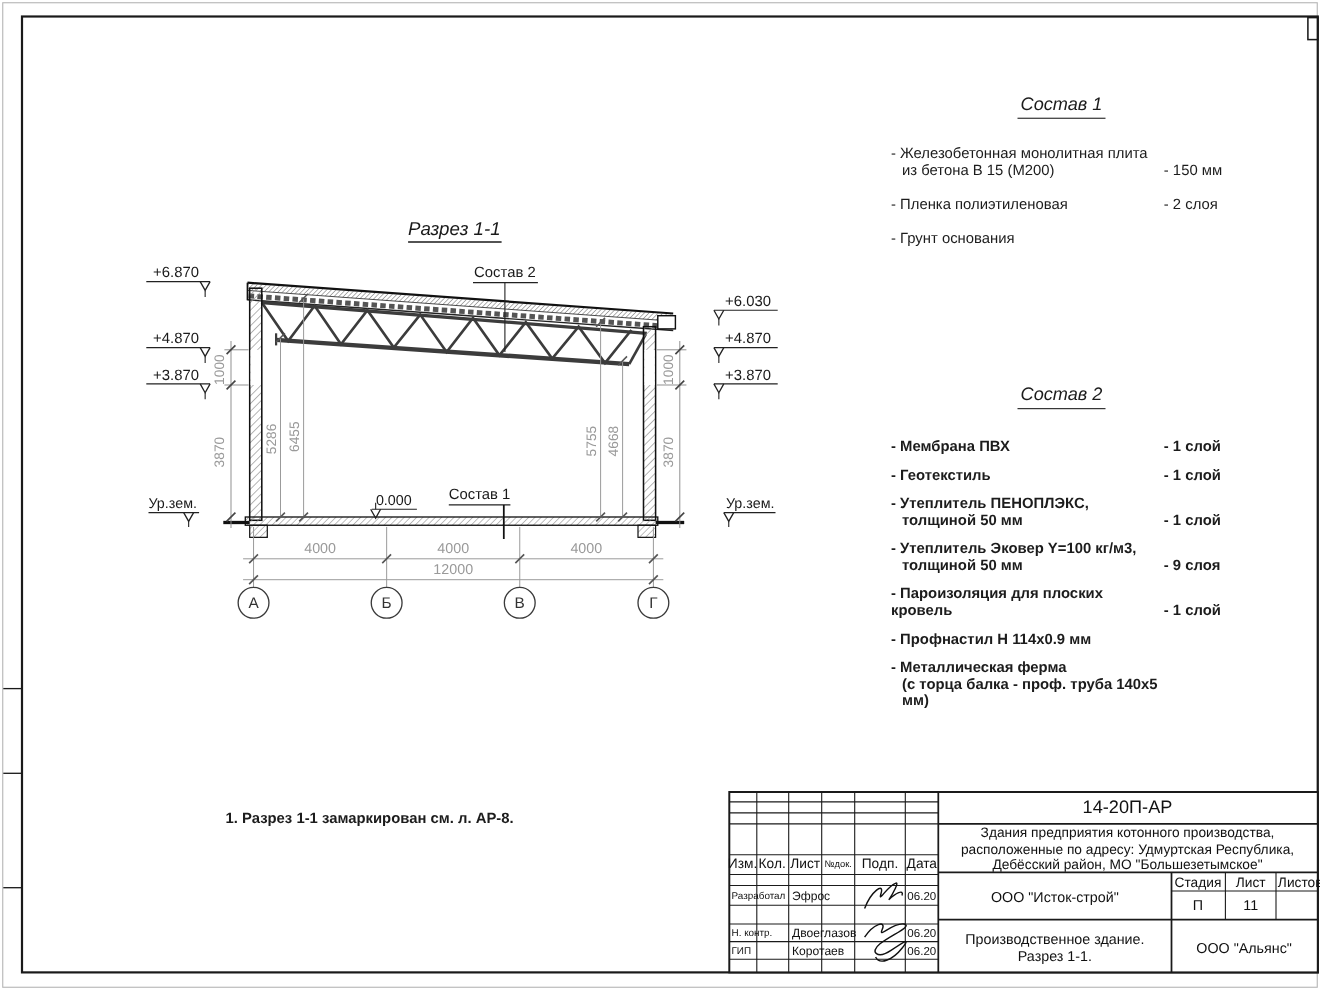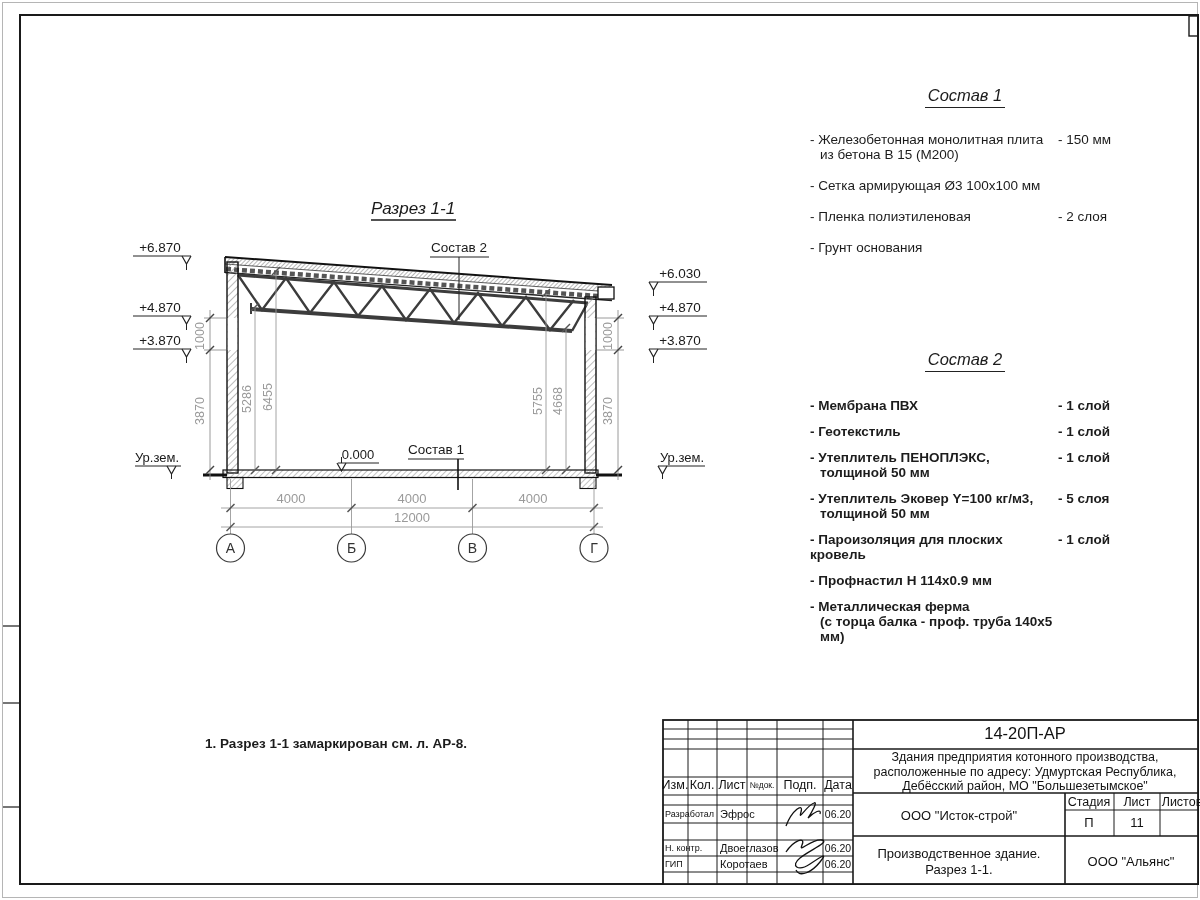--- a/index.html
+++ b/index.html
@@ -4,21 +4,21 @@
 <style>
   html,body{margin:0;padding:0;background:#e8e8e8;}
   .page{position:relative;width:1200px;height:900px;background:#ffffff;overflow:hidden;
         font-family:"Liberation Sans",sans-serif;color:#1c1c1c;}
   .outer-border{position:absolute;left:2px;top:2px;width:1194px;height:894px;
         border:1px solid #b5b5b5;}
   svg text{font-family:"Liberation Sans",sans-serif;}
   .list{position:absolute;width:310px;}
   .list-title{text-align:center;font-size:16.5px;font-style:italic;margin-bottom:24px;}
   .list-title span{display:inline-block;border-bottom:1.4px solid #222;padding:0 3px 2px;}
-  .item{display:flex;margin-bottom:16px;font-size:13.5px;line-height:15px;}
+  .item{display:flex;align-items:flex-end;margin-bottom:16px;font-size:13.5px;line-height:15px;}
   .s2 .item{margin-bottom:11px;font-weight:bold;}
   .s2 .list-title{margin-bottom:26px;}
   .item-text{width:248px;}
   .item-text .cont{padding-left:10px;}
   .item-value{width:62px;white-space:nowrap;}
   .note{position:absolute;left:205px;top:736px;font-size:13.5px;font-weight:bold;}
 </style>
 </head>
 <body>
 
@@ -314,26 +314,20 @@
     </div>
     <div class="item">
       <div class="item-text">
         <div>- Железобетонная  монолитная плита</div>
         <div class="cont">из бетона В 15 (М200)</div>
       </div>
       <div class="item-value">- 150 мм</div>
     </div>
     <div class="item">
       <div class="item-text">
-        <div>- Сетка армирующая Ø3 100х100 мм</div>
-      </div>
-      <div class="item-value"></div>
-    </div>
-    <div class="item">
-      <div class="item-text">
         <div>- Пленка полиэтиленовая</div>
       </div>
       <div class="item-value">-  2 слоя</div>
     </div>
     <div class="item">
       <div class="item-text">
         <div>- Грунт основания</div>
       </div>
       <div class="item-value"></div>
     </div>
@@ -360,21 +354,21 @@
         <div>- Утеплитель ПЕНОПЛЭКС,</div>
         <div class="cont">толщиной 50 мм</div>
       </div>
       <div class="item-value">- 1 слой</div>
     </div>
     <div class="item">
       <div class="item-text">
         <div>- Утеплитель Эковер Y=100 кг/м3,</div>
         <div class="cont">толщиной 50 мм</div>
       </div>
-      <div class="item-value">- 5 слоя</div>
+      <div class="item-value">- 9 слоя</div>
     </div>
     <div class="item">
       <div class="item-text">
         <div>- Пароизоляция для плоских кровель</div>
       </div>
       <div class="item-value">- 1 слой</div>
     </div>
     <div class="item">
       <div class="item-text">
         <div>- Профнастил Н 114х0.9 мм</div>

